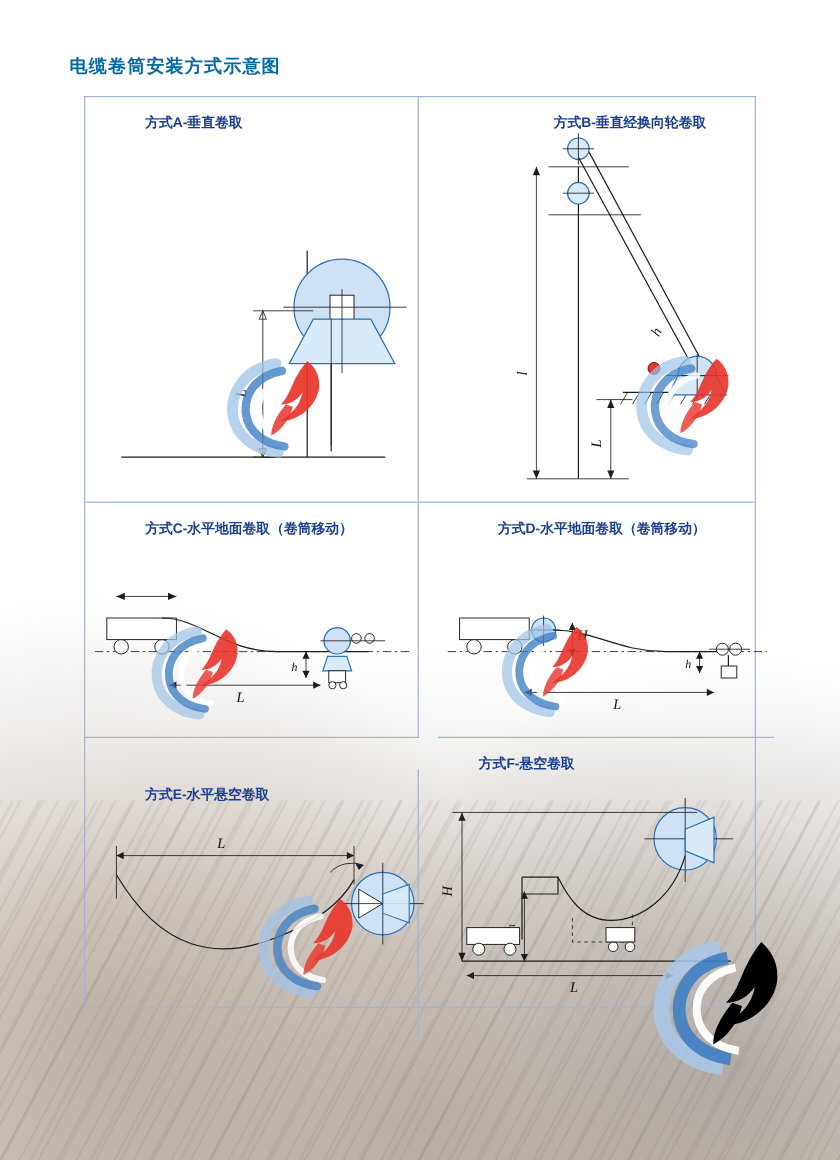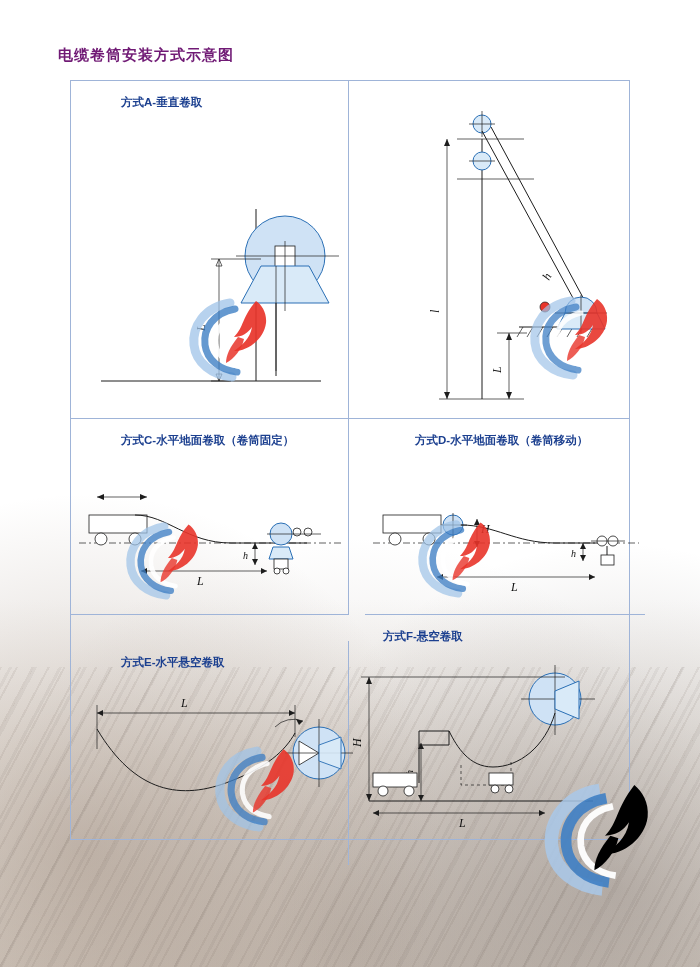--- a/index.html
+++ b/index.html
@@ -23,21 +23,21 @@
   .bg-photo:after{
     content:"";position:absolute;left:0;bottom:0;width:700px;height:300px;
     background:
       repeating-linear-gradient(118deg, rgba(110,95,85,.10) 0px, rgba(110,95,85,.10) 2px, rgba(255,255,255,0) 2px, rgba(255,255,255,0) 14px),
       repeating-linear-gradient(-62deg, rgba(90,80,75,.07) 0px, rgba(90,80,75,.07) 3px, rgba(255,255,255,0) 3px, rgba(255,255,255,0) 22px);
   }
   .page{position:absolute;left:0;top:0;width:700px;height:967px;z-index:2;}
 
   .title{
     position:absolute;left:58px;top:46px;
-    font-size:15px;font-weight:bold;color:#701a75;letter-spacing:1px;
+    font-size:15px;font-weight:bold;color:#0369a1;letter-spacing:1px;
     white-space:nowrap;
   }
 
   .grid{
     position:absolute;left:70px;top:80px;width:560px;height:760px;
     border:1px solid #9fb4d8;
     box-sizing:border-box;
   }
   .cell{
     position:absolute;box-sizing:border-box;
@@ -115,20 +115,21 @@
           <path class="blue" d="M44 10 C18 14 6 34 8 52 C10 70 26 82 46 84" stroke="#9fc3e8" stroke-width="9" opacity=".75"></path>
           <path class="blue" d="M49 16 C27 20 17 36 19 52 C21 67 34 77 51 79" stroke="#3f7fc4" stroke-width="7" opacity=".8"></path>
           <path class="blue" d="M54 22 C36 26 28 38 30 52 C32 64 42 72 56 74" stroke="#ffffff" stroke-width="5" opacity=".9"></path>
           <path class="flame" d="M70 8 C56 24 58 34 48 44 C56 44 62 40 66 34 C64 46 56 52 48 58 C62 58 78 46 80 30 C81 20 76 12 70 8 Z" opacity=".92"></path>
           <path class="flame" d="M52 44 C44 54 40 62 40 70 C48 66 56 56 58 46 Z" opacity=".85"></path>
         </svg>
       </div>
     </div>
 
     <div class="cell nr" style="left:278px;top:0;width:280px;height:338px;">
+      <div class="cell-label center">方式B-垂直经换向轮卷取</div>
 
       <svg width="280" height="338">
 
         <line class="ln" x1="133" y1="58" x2="133" y2="318"></line>
 
         <circle class="drum2" cx="133" cy="43" r="9"></circle>
         <line class="ln-thin" x1="133" y1="30" x2="133" y2="56"></line>
         <line class="ln-thin" x1="120" y1="43" x2="146" y2="43"></line>
         <circle class="drum2" cx="133" cy="80" r="9"></circle>
         <line class="ln-thin" x1="120" y1="80" x2="146" y2="80"></line>
@@ -177,21 +178,21 @@
           <path class="blue" d="M44 10 C18 14 6 34 8 52 C10 70 26 82 46 84" stroke="#9fc3e8" stroke-width="9" opacity=".7"></path>
           <path class="blue" d="M49 16 C27 20 17 36 19 52 C21 67 34 77 51 79" stroke="#3f7fc4" stroke-width="7" opacity=".75"></path>
           <path class="blue" d="M54 22 C36 26 28 38 30 52 C32 64 42 72 56 74" stroke="#ffffff" stroke-width="5" opacity=".85"></path>
           <path class="flame" d="M70 8 C56 24 58 34 48 44 C56 44 62 40 66 34 C64 46 56 52 48 58 C62 58 78 46 80 30 C81 20 76 12 70 8 Z" opacity=".9"></path>
           <path class="flame" d="M52 44 C44 54 40 62 40 70 C48 66 56 56 58 46 Z" opacity=".8"></path>
         </svg>
       </div>
     </div>
 
     <div class="cell" style="left:0;top:338px;width:278px;height:196px;">
-      <div class="cell-label left">方式C-水平地面卷取（卷筒固定）</div>
+      <div class="cell-label left">方式C-水平地面卷取（卷筒移动）</div>
 
       <svg width="278" height="196">
 
         <line class="dash" x1="8" y1="124" x2="272" y2="124"></line>
 
         <rect class="wht" x="18" y="96" width="58" height="18"></rect>
         <circle class="wht" cx="30" cy="120" r="6"></circle>
         <circle class="wht" cx="64" cy="120" r="6"></circle>
 
         <line class="ln-thin" x1="26" y1="78" x2="76" y2="78"></line>
@@ -308,21 +309,21 @@
         <svg width="100" height="92" viewBox="0 0 96 90">
           <path class="blue" d="M44 10 C18 14 6 34 8 52 C10 70 26 82 46 84" stroke="#9fc3e8" stroke-width="9" opacity=".72"></path>
           <path class="blue" d="M49 16 C27 20 17 36 19 52 C21 67 34 77 51 79" stroke="#3f7fc4" stroke-width="7" opacity=".78"></path>
           <path class="blue" d="M54 22 C36 26 28 38 30 52 C32 64 42 72 56 74" stroke="#ffffff" stroke-width="5" opacity=".88"></path>
           <path class="flame" d="M70 8 C56 24 58 34 48 44 C56 44 62 40 66 34 C64 46 56 52 48 58 C62 58 78 46 80 30 C81 20 76 12 70 8 Z" opacity=".9"></path>
           <path class="flame" d="M52 44 C44 54 40 62 40 70 C48 66 56 56 58 46 Z" opacity=".8"></path>
         </svg>
       </div>
     </div>
 
-    <div class="cell nr nb" style="left:262px;top:534px;width:280px;height:224px;text-align:center;">
+    <div class="cell nr nb" style="left:278px;top:534px;width:280px;height:224px;text-align:center;">
       <div class="cell-label left">方式F-悬空卷取</div>
 
       <svg width="280" height="224">
 
         <circle class="drum" cx="222" cy="84" r="26"></circle>
         <line class="ln-thin" x1="188" y1="84" x2="262" y2="84"></line>
         <line class="ln-thin" x1="222" y1="50" x2="222" y2="120"></line>
         <path class="drum2" d="M222 76 L246 66 L246 104 L222 94 Z"></path>
 
         <path class="ln" d="M222 98 C212 132 186 152 160 152 C136 152 124 132 116 116"></path>

